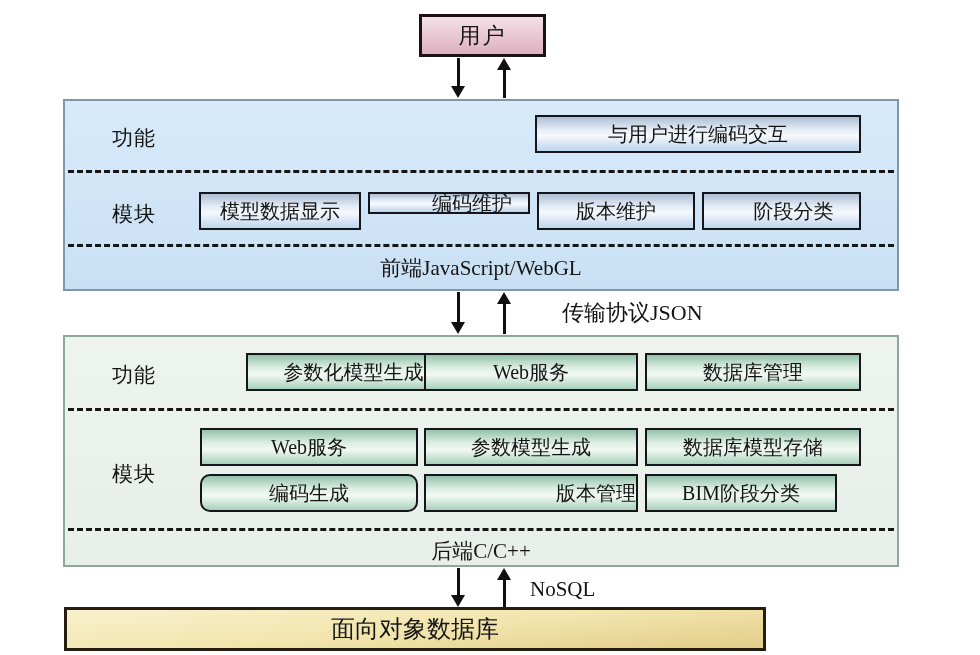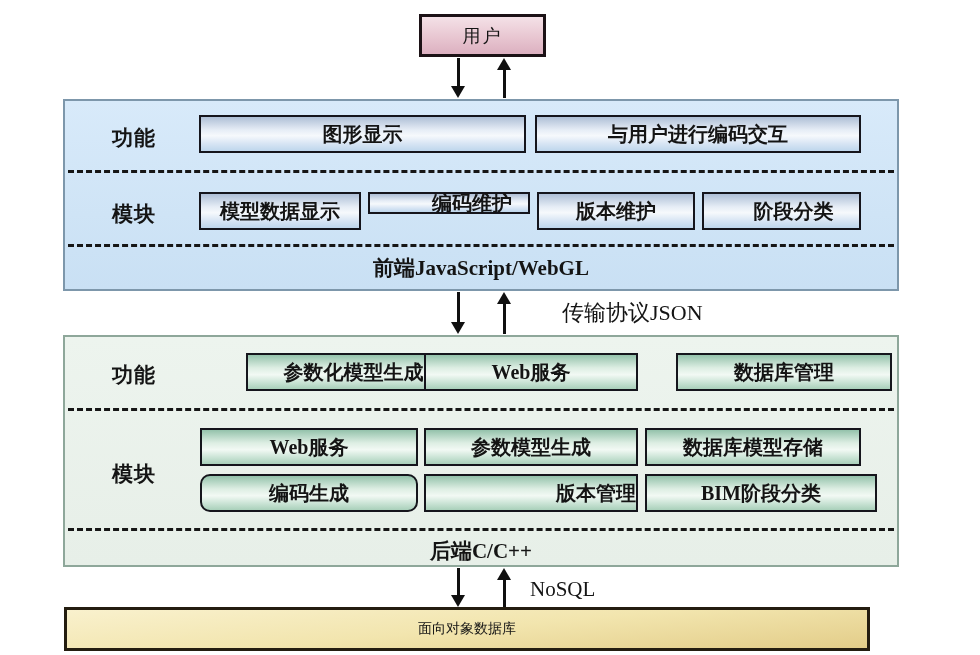--- a/index.html
+++ b/index.html
@@ -1,21 +1,21 @@
 <!DOCTYPE html>
 <html><head>
 <meta charset="utf-8">
 <style>
   html,body{margin:0;padding:0;background:#ffffff;}
   .canvas{
     position:relative;width:980px;height:655px;background:#ffffff;overflow:hidden;
     font-family:"Liberation Serif","DejaVu Serif",serif;color:#141414;
   }
   
-  .layer{position:absolute;box-sizing:border-box;font-weight:bold;}
+  .layer{position:absolute;box-sizing:border-box;}
   .frontend-layer{
     left:63px;top:99px;width:836px;height:192px;
     background:linear-gradient(180deg,#d8eafa 0%,#cfe4f6 60%,#c9e0f4 100%);
     border:2px solid #7d97ab;
   }
   .backend-layer{
     left:63px;top:335px;width:836px;height:232px;
     background:linear-gradient(180deg,#edf4ee 0%,#e7efe8 100%);
     border:2px solid #8ea79a;
   }
@@ -25,26 +25,26 @@
     position:absolute;box-sizing:border-box;display:flex;align-items:center;justify-content:center;
     border:2px solid #15151c;font-size:20px;line-height:1;white-space:nowrap;
   }
   .blue-node{
     background:linear-gradient(180deg,#aebfd6 0%,#e6edf6 38%,#f6f9fc 55%,#d8e5f4 78%,#bed6ec 100%);
   }
   .green-node{
     background:linear-gradient(180deg,#94c2ab 0%,#ddeee3 38%,#f2f9f4 58%,#cbe4d6 80%,#a9d0ba 100%);
   }
   .user-node{
-    left:419px;top:14px;width:127px;height:43px;font-size:18px;letter-spacing:2px;
+    left:419px;top:14px;width:127px;height:43px;font-size:22px;letter-spacing:2px;
     border-width:3px;border-color:#1c1216;
     background:linear-gradient(180deg,#f4e1e7 0%,#e8c6d1 55%,#dcb0c0 100%);
   }
   .db-node{
-    left:64px;top:607px;width:806px;height:44px;font-size:14px;
+    left:64px;top:607px;width:702px;height:44px;font-size:24px;
     border-width:3px;border-color:#241d10;
     background:linear-gradient(175deg,#f9f1cd 0%,#f2e5ae 50%,#e3cd89 100%);
   }
   
   .row-label{position:absolute;font-size:21px;letter-spacing:1px;}
   .platform-label{position:absolute;left:0;right:0;text-align:center;font-size:21px;}
   .link-label{position:absolute;font-size:21px;}
   
   .arrow{position:absolute;width:15px;}
   .arrow .line{position:absolute;left:6px;width:3px;background:#101010;}
@@ -67,23 +67,20 @@
     <div class="line"></div>
     <div class="head"></div>
   </div>
   <div class="arrow up" style="left:497px;top:58px;height:40px;">
     <div class="line"></div>
     <div class="head"></div>
   </div>
 
   <div class="layer frontend-layer">
     <div class="row-label" style="left:47px;top:23px;">功能</div>
-    <div class="node blue-node" style="left:134px;top:14px;width:327px;height:38px;">
-      <span>图形显示</span>
-    </div>
     <div class="node blue-node" style="left:470px;top:14px;width:326px;height:38px;">
       <span>与用户进行编码交互</span>
     </div>
 
     <div class="dashed-divider" style="top:69px;"></div>
 
     <div class="row-label" style="left:47px;top:99px;">模块</div>
     <div class="node blue-node" style="left:134px;top:91px;width:162px;height:38px;">
       <span>模型数据显示</span>
     </div>
@@ -113,21 +110,21 @@
   <div class="link-label" style="left:518px;top:298px;font-size:22px;margin-left:44px;">传输协议JSON</div>
 
   <div class="layer backend-layer">
     <div class="row-label" style="left:47px;top:24px;">功能</div>
     <div class="node green-node" style="left:137px;top:16px;width:215px;height:38px;margin-left:44px;">
       <span>参数化模型生成</span>
     </div>
     <div class="node green-node" style="left:359px;top:16px;width:214px;height:38px;">
       <span>Web服务</span>
     </div>
-    <div class="node green-node" style="left:580px;top:16px;width:216px;height:38px;margin-left:31px;">
+    <div class="node green-node" style="left:580px;top:16px;width:216px;height:38px;">
       <span>数据库管理</span>
     </div>
 
     <div class="dashed-divider" style="top:71px;"></div>
 
     <div class="row-label" style="left:47px;top:123px;">模块</div>
     <div class="node green-node" style="left:135px;top:91px;width:218px;height:38px;">
       <span>Web服务</span>
     </div>
     <div class="node green-node" style="left:359px;top:91px;width:214px;height:38px;">
@@ -136,21 +133,21 @@
     <div class="node green-node" style="left:580px;top:91px;width:216px;height:38px;">
       <span>数据库模型存储</span>
     </div>
 
     <div class="node green-node" style="left:135px;top:137px;width:218px;height:38px;border-radius:10px;">
       <span>编码生成</span>
     </div>
     <div class="node green-node" style="left:359px;top:137px;width:214px;height:38px;justify-content:flex-end;">
       <span>版本管理</span>
     </div>
-    <div class="node green-node" style="left:580px;top:137px;width:232px;height:38px;">
+    <div class="node green-node" style="left:580px;top:137px;width:192px;height:38px;">
       <span>BIM阶段分类</span>
     </div>
 
     <div class="dashed-divider" style="top:191px;"></div>
 
     <div class="platform-label" style="top:200px;">后端C/C++</div>
   </div>
 
   <div class="arrow down" style="left:451px;top:568px;height:39px;">
     <div class="line"></div>

